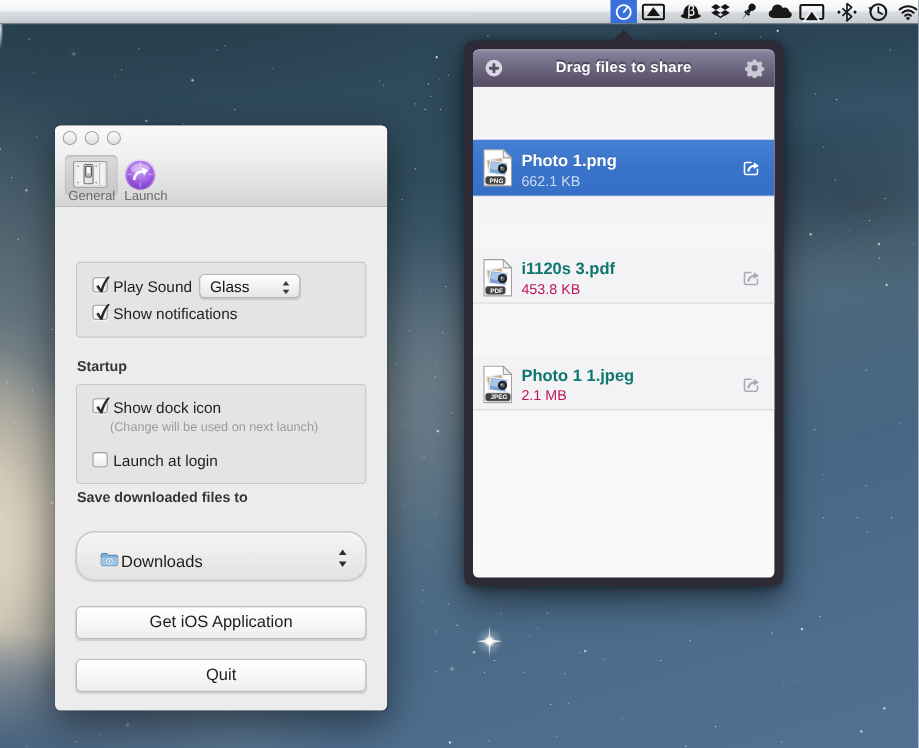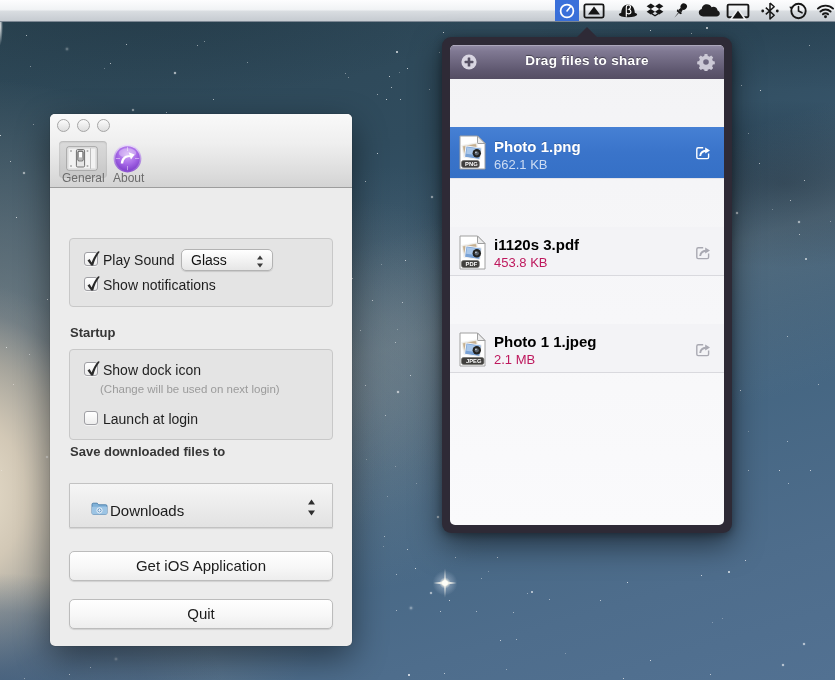--- a/index.html
+++ b/index.html
@@ -26,37 +26,37 @@
   background:radial-gradient(ellipse, rgba(255,255,255,0.9), rgba(255,255,255,0) 70%); }
 
 
 #menubar { position:absolute; top:0; left:0; width:835px; height:22px;
   background:linear-gradient(#fdfdfe 0%, #f1f3f5 45%, #d8dce0 55%, #c6cbd1 100%);
   border-bottom:1px solid #7c8793; overflow:hidden; }
 .mbi { position:absolute; top:0; height:22px; }
 #mb-sel { position:absolute; left:555px; top:0; width:24px; height:22px; background:#3a70da; }
 
 
-#popover { position:absolute; left:442px; top:37px; width:290px; height:496px;
+#popover { position:absolute; left:422px; top:37px; width:290px; height:496px;
   background:#2e2a36; border-radius:9px;
   box-shadow:0 12px 30px rgba(0,0,0,0.5), 0 2px 8px rgba(0,0,0,0.35); }
 #pop-arrow { position:absolute; left:134px; top:-10px; width:0; height:0;
   border-left:11px solid transparent; border-right:11px solid transparent;
   border-bottom:11px solid #2e2a36; }
 #pop-inner { position:absolute; left:8px; top:8px; width:274px; height:480px;
   border-radius:5px; overflow:hidden; background:linear-gradient(#f3f3f5, #fafafc); }
 #pop-head { position:relative; height:34px;
   background:linear-gradient(#938ca6 0%, #807993 18%, #5f5870 74%, #544d63 100%);
   box-shadow:inset 0 1px 0 rgba(255,255,255,0.25); }
 #pop-title { text-align:center; line-height:31px; color:#fff; font-size:13.5px; font-weight:bold; letter-spacing:0.3px;
   text-shadow:0 -1px 1px rgba(0,0,0,0.45); }
 .row { position:relative; height:49px; background:#f3f3f6; border-bottom:1px solid #d9d9de;margin-top:48px; }
 .row.sel { height:52px; background:linear-gradient(#4680d4 0%, #3a74ca 50%, #3570c6 100%); border-bottom:1px solid #e4e4ea; }
 .ficon { position:absolute; left:9px; top:8px; }
-.fname { position:absolute; left:44px; top:9px; font-size:15px; font-weight:bold; color:#000000; }
+.fname { position:absolute; left:44px; top:9px; font-size:15px; font-weight:bold; color:#0f766e; }
 .fsize { position:absolute; left:44px; top:28px; font-size:13px; color:#be185d; }
 .sel .fname { color:#ffffff; text-shadow:0 -1px 0 rgba(0,0,0,0.2); top:11px; }
 .sel .fsize { color:#cddcf3; top:30px; }
 .share { position:absolute; right:11px; top:16px; }
 
 
 #prefs { position:absolute; left:50px; top:114px; width:302px; height:532px;
   border-radius:5px; background:#ececec;
   box-shadow:0 12px 34px rgba(0,0,0,0.46), 0 0 1px rgba(0,0,0,0.55); }
 #prefs-head { position:absolute; left:0; top:0; width:302px; height:74px;
@@ -75,21 +75,21 @@
 .cb { position:absolute; width:14px; height:14px; border-radius:3px;
   border:1px solid #9f9fa4; background:linear-gradient(#ffffff, #ededed);
   box-shadow:0 1px 0 rgba(255,255,255,0.6); }
 .cblabel { position:absolute; font-size:14px; color:#1e1e1e; }
 #glass { position:absolute; left:131px; top:135px; width:92px; height:22px;
   border:1px solid #b3b3b3; border-radius:5px;
   background:linear-gradient(#ffffff, #f0f0f0 60%, #e6e6e6);
   box-shadow:0 1px 1px rgba(0,0,0,0.12); }
 #glass span { position:absolute; left:9px; top:2px; font-size:14px; color:#111; }
 #dlpop { position:absolute; left:19px; top:369px; width:264px; height:45px;
-  border:1px solid #c2c2c2; border-radius:1px;
+  border:1px solid #c2c2c2; border-radius:17px;
   background:linear-gradient(#f5f5f5, #eaeaea 60%, #e2e2e2);
   box-shadow:0 1px 1px rgba(0,0,0,0.10); }
 #dlpop span { position:absolute; left:40px; top:18px; font-size:15px; color:#1b1b1b; }
 .btn { position:absolute; left:19px; width:264px; height:30px; border:1px solid #bcbcbc;
   border-radius:5px; background:linear-gradient(#ffffff, #f7f7f7 55%, #ededed);
   box-shadow:0 1px 1px rgba(0,0,0,0.12);
   text-align:center; line-height:28px; font-size:15px; color:#1c1c1c; }
 </style>
 </head>
 <body>
@@ -297,21 +297,21 @@
 <ellipse cx="14.5" cy="9" rx="8.8" ry="4.7" fill="rgba(255,255,255,0.32)"></ellipse>
 <g stroke="rgba(255,255,255,0.5)" stroke-width="0.9">
         <line x1="14.5" y1="2.8" x2="14.5" y2="7"></line>
         <line x1="14.5" y1="22" x2="14.5" y2="26.2"></line>
         <line x1="2.8" y1="14.5" x2="7" y2="14.5"></line>
         <line x1="22" y1="14.5" x2="26.2" y2="14.5"></line>
       </g>
 <path d="M7.8 19.4 C8.2 13.8 12.2 10.6 16.8 11.4 L15.6 8.2 L21.6 10.6 L18 15.6 L17.0 13.0 C13.4 12.6 10.6 15.2 10.2 19.6 Z" fill="#ffffff"></path>
 </svg>  
     <div class="tb-label" style="left:12px;">General</div>
-  <div class="tb-label" style="left:63px;">About</div>
+  <div class="tb-label" style="left:63px;">Launch</div>
 
   <div class="gbox" style="top:124px; height:69px;"></div>
   <div class="cb" style="left:34px; top:138px;"></div>
   <svg style="position:absolute; left:35px; top:135px;" width="16" height="19" viewBox="0 0 16 19">
 <path d="M2.5 11.5 L4.6 10.1 L6.6 13.6 C8.2 9.2 10.2 5.6 13.2 2.2 L14.8 2.8 C11.6 7 9.4 11.6 8.2 16.6 L6.2 16.6 Z" fill="#2a2a2a"></path>
 </svg>
   <div class="cblabel" style="left:53px; top:138px;">Play Sound</div>
   <div id="glass">
       <span>Glass</span>
       <svg style="position:absolute; right:8px; top:5px;" width="8" height="13" viewBox="0 0 8 13">
@@ -325,21 +325,21 @@
 </svg>
   <div class="cblabel" style="left:53px; top:163px;">Show notifications</div>
 
   <div class="plabel" style="left:20px; top:211px;">Startup</div>
   <div class="gbox" style="top:235px; height:91px;"></div>
   <div class="cb" style="left:34px; top:248px;"></div>
   <svg style="position:absolute; left:35px; top:245px;" width="16" height="19" viewBox="0 0 16 19">
 <path d="M2.5 11.5 L4.6 10.1 L6.6 13.6 C8.2 9.2 10.2 5.6 13.2 2.2 L14.8 2.8 C11.6 7 9.4 11.6 8.2 16.6 L6.2 16.6 Z" fill="#2a2a2a"></path>
 </svg>
   <div class="cblabel" style="left:53px; top:248px;">Show dock icon</div>
-  <div style="position:absolute; left:50px; top:269px; font-size:11.5px; color:#9b9b9b;">(Change will be used on next login)</div>
+  <div style="position:absolute; left:50px; top:269px; font-size:11.5px; color:#9b9b9b;">(Change will be used on next launch)</div>
   <div class="cb" style="left:34px; top:297px;"></div>
   <div class="cblabel" style="left:53px; top:297px;">Launch at login</div>
 
   <div class="plabel" style="left:20px; top:330px;text-align:center;">Save downloaded files to</div>
   <div id="dlpop">
       <svg style="position:absolute; left:21px; top:16px;" width="17" height="17" viewBox="0 0 17 17">
 <path d="M1 4.5 Q1 3.2 2.2 3.2 H6.2 L7.6 4.8 H14.8 Q16 4.8 16 6 V13 Q16 14.2 14.8 14.2 H2.2 Q1 14.2 1 13 Z" fill="#7fb1d8" stroke="#4a7ca8" stroke-width="0.9"></path>
 <path d="M1 6.8 H16 V13 Q16 14.2 14.8 14.2 H2.2 Q1 14.2 1 13 Z" fill="#9cc4e4"></path>
 <circle cx="8.5" cy="10.4" r="2.6" fill="#6f9fcb" stroke="#ffffff" stroke-width="0.9"></circle>
 <path d="M8.5 8.9 L8.5 11.2 M7.4 10.2 L8.5 11.4 L9.6 10.2" stroke="#ffffff" stroke-width="0.8" fill="none"></path>

